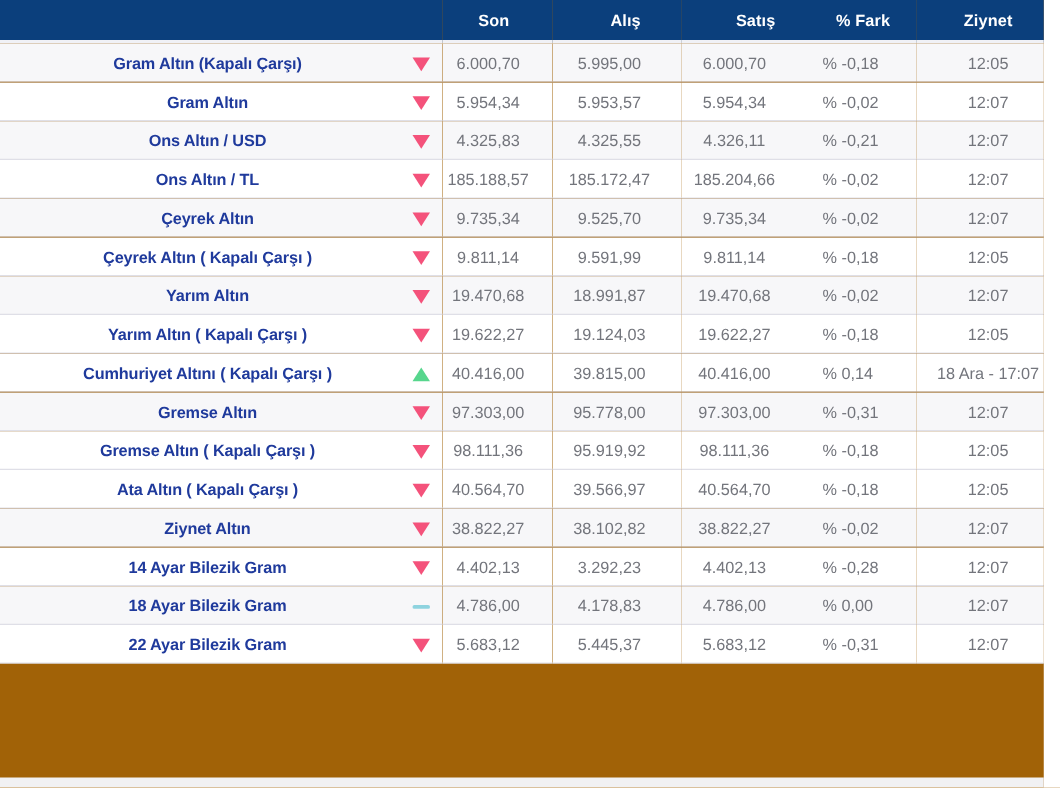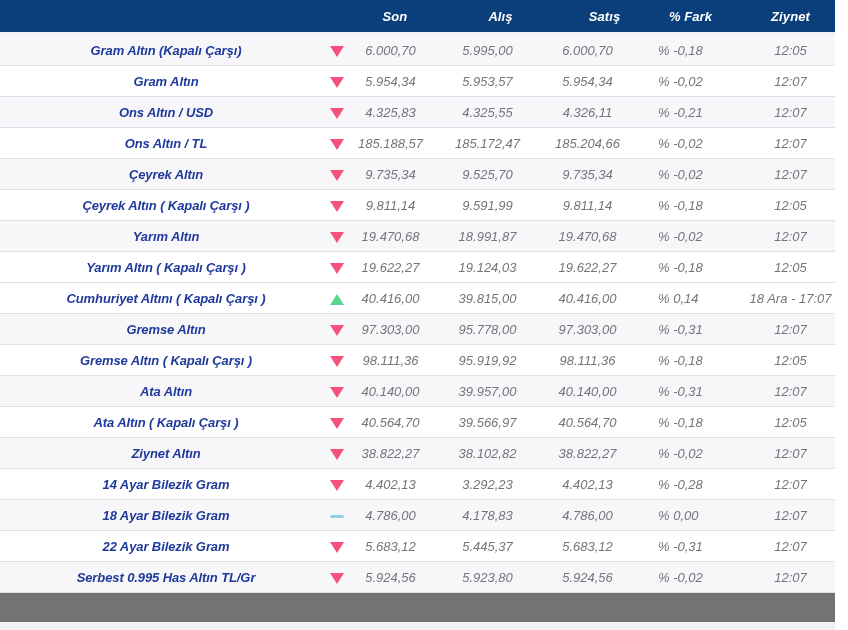--- a/index.html
+++ b/index.html
@@ -1,20 +1,19 @@
 <!DOCTYPE html>
 <html style="--header-bg: #0b3f7c; --header-text: #ffffff; --label-blue: #1f3a9c; --down: #f4527b; --up: #57d68d; --flat: #8ed3df;"><head>
 <meta charset="utf-8">
 <style>
   html,body{margin:0;padding:0;background:#ffffff;}
   .page{
-    width:835px;height:630px;overflow:hidden;background:#737373;
+    width:835px;height:630px;overflow:hidden;background:#a16207;
     font-family:"Liberation Sans","DejaVu Sans",sans-serif;
     position:relative;
-    font-style:italic;
   }
   table{border-collapse:collapse;table-layout:fixed;width:848px;}
   col.c-name{width:320px;}
   col.c-ind{width:34px;}
   col.c-son{width:88px;}
   col.c-alis{width:103px;}
   col.c-satis{width:103px;}
   col.c-fark{width:85px;}
   col.c-tarih{width:115px;}
 
@@ -209,31 +208,20 @@
     <td class="name">Gremse Altın ( Kapalı Çarşı )</td>
     <td class="ind">
       <span class="tri tri-down"></span>
     </td>
     <td class="num son">98.111,36</td>
     <td class="num alis">95.919,92</td>
     <td class="num satis">98.111,36</td>
     <td class="fark">% -0,18</td>
     <td class="tarih">12:05</td>
   </tr>
-        <tr class="shaded">
-    <td class="name">Ata Altın</td>
-    <td class="ind">
-      <span class="tri tri-down"></span>
-    </td>
-    <td class="num son">40.140,00</td>
-    <td class="num alis">39.957,00</td>
-    <td class="num satis">40.140,00</td>
-    <td class="fark">% -0,31</td>
-    <td class="tarih">12:07</td>
-  </tr>
         <tr>
     <td class="name">Ata Altın ( Kapalı Çarşı )</td>
     <td class="ind">
       <span class="tri tri-down"></span>
     </td>
     <td class="num son">40.564,70</td>
     <td class="num alis">39.566,97</td>
     <td class="num satis">40.564,70</td>
     <td class="fark">% -0,18</td>
     <td class="tarih">12:05</td>
@@ -275,27 +263,16 @@
     <td class="name">22 Ayar Bilezik Gram</td>
     <td class="ind">
       <span class="tri tri-down"></span>
     </td>
     <td class="num son">5.683,12</td>
     <td class="num alis">5.445,37</td>
     <td class="num satis">5.683,12</td>
     <td class="fark">% -0,31</td>
     <td class="tarih">12:07</td>
   </tr>
-        <tr class="shaded">
-    <td class="name">Serbest 0.995 Has Altın TL/Gr</td>
-    <td class="ind">
-      <span class="tri tri-down"></span>
-    </td>
-    <td class="num son">5.924,56</td>
-    <td class="num alis">5.923,80</td>
-    <td class="num satis">5.924,56</td>
-    <td class="fark">% -0,02</td>
-    <td class="tarih">12:07</td>
-  </tr>
       </tbody>
   </table>
   <div class="footer-strip"></div>
 </div>
 
 </body></html>

